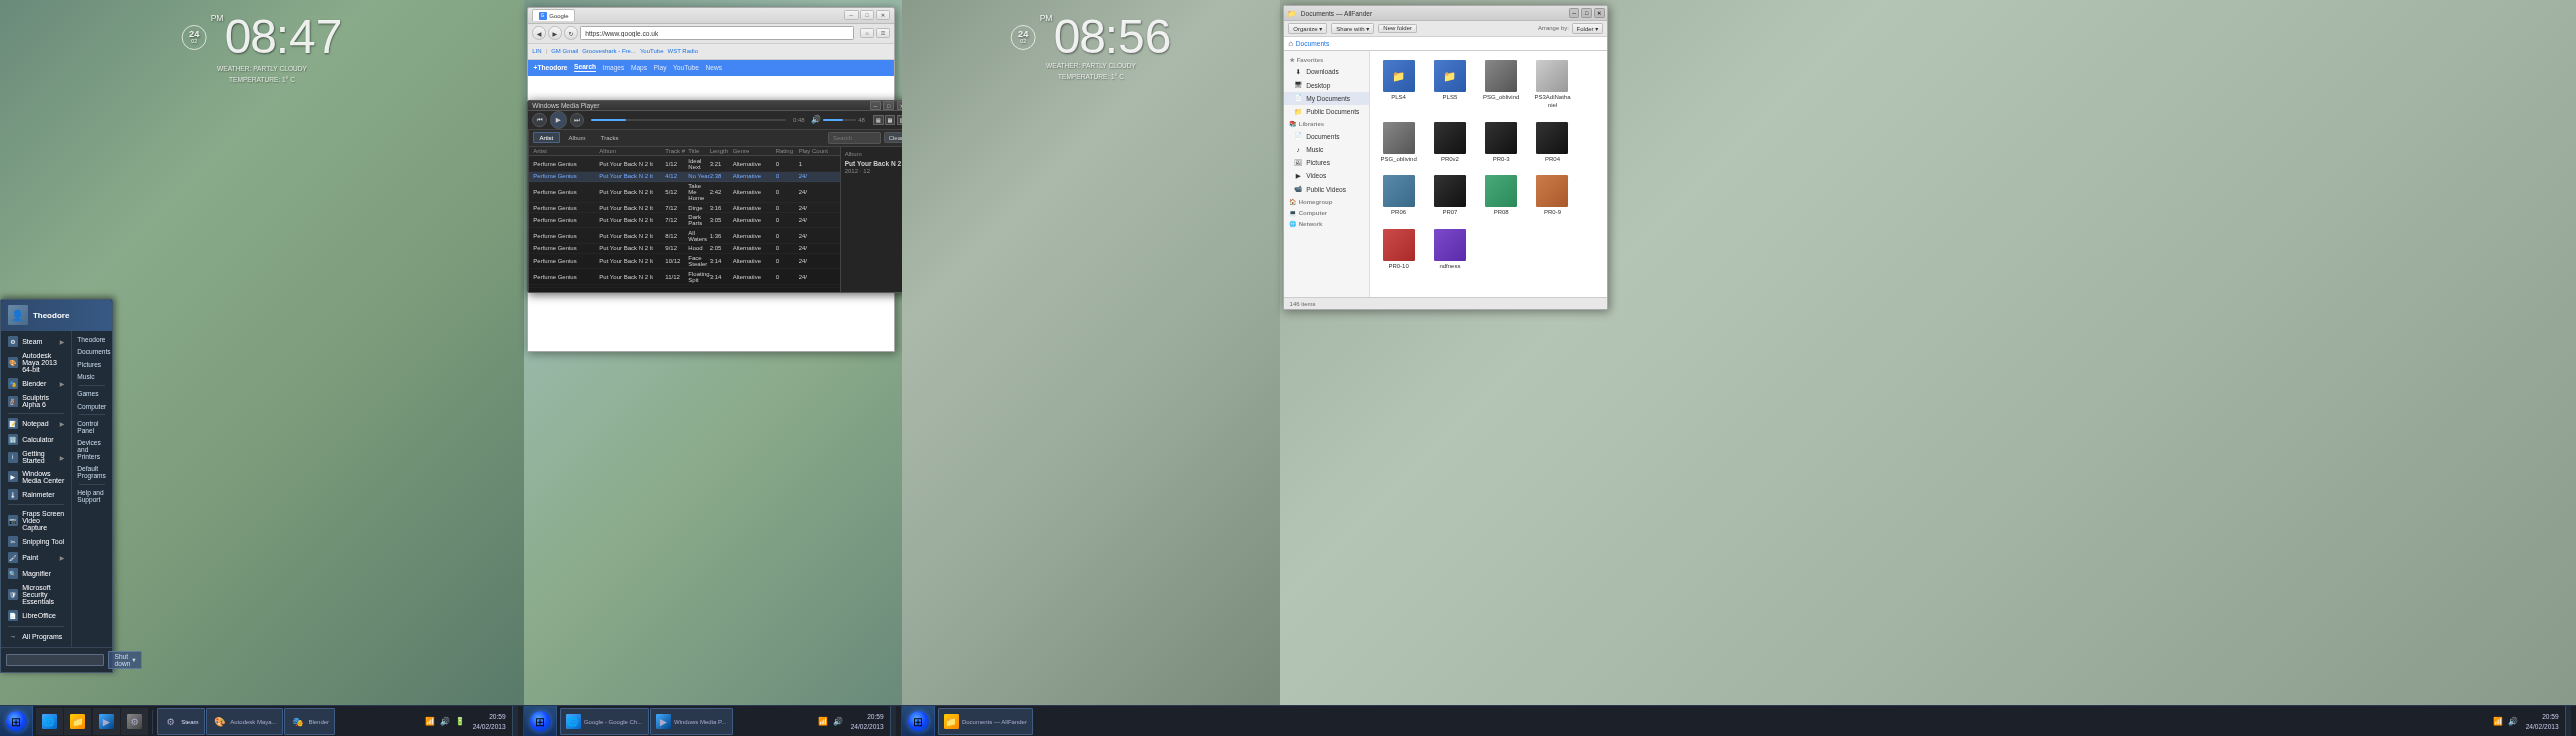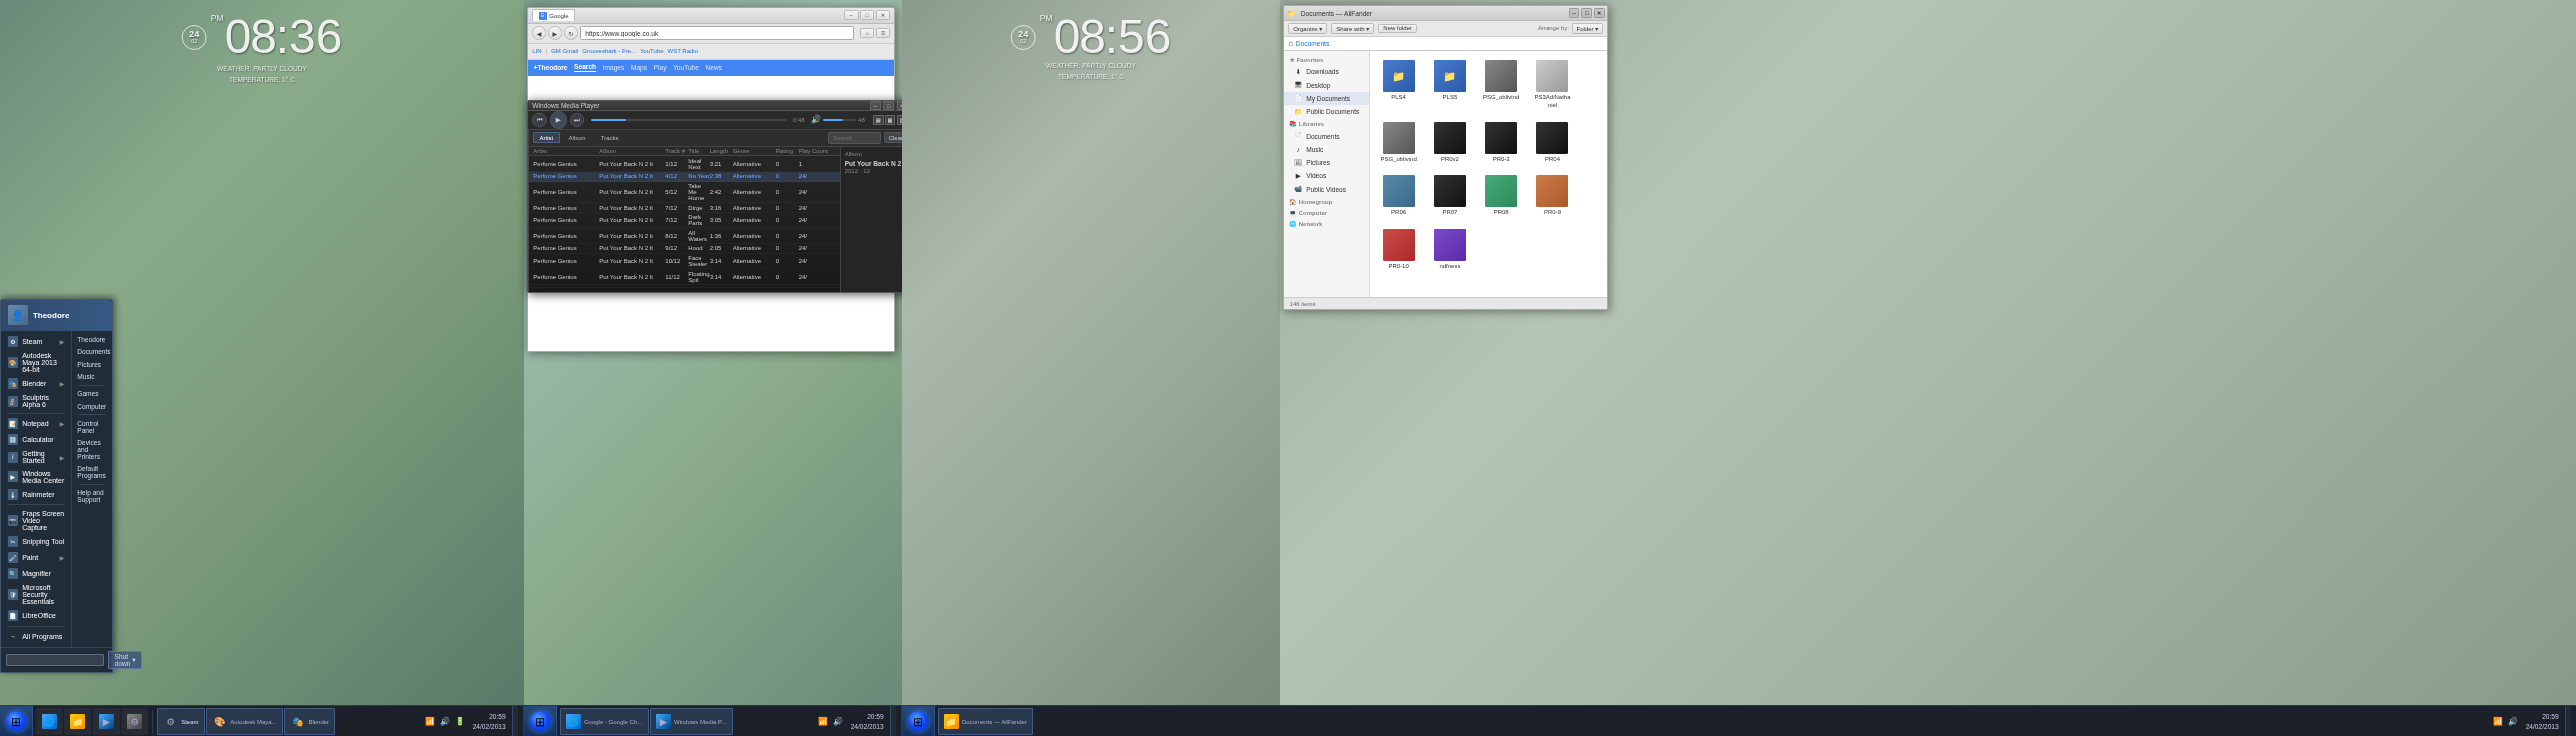--- a/index.html
+++ b/index.html
@@ -881,21 +881,21 @@
         <div class="date-circle">
           <span class="day-num">24</span>
           <span class="month">02</span>
         </div>
         <div class="clock-time">
           <div style="display:flex;flex-direction:column;margin-right:1.3px;align-items:flex-end">
             <span class="clock-ampm">PM</span>
           </div>
           <span class="clock-hour">08</span>
           <span class="clock-separator">:</span>
-          <span class="clock-minute">36</span>
+          <span class="clock-minute">47</span>
         </div>
       </div>
       <div class="clock-weather">
         <div>WEATHER: PARTLY CLOUDY</div>
         <div>TEMPERATURE: 1° C</div>
       </div>
     </div>
 
     <div class="start-menu">
       <div class="start-menu-top">

